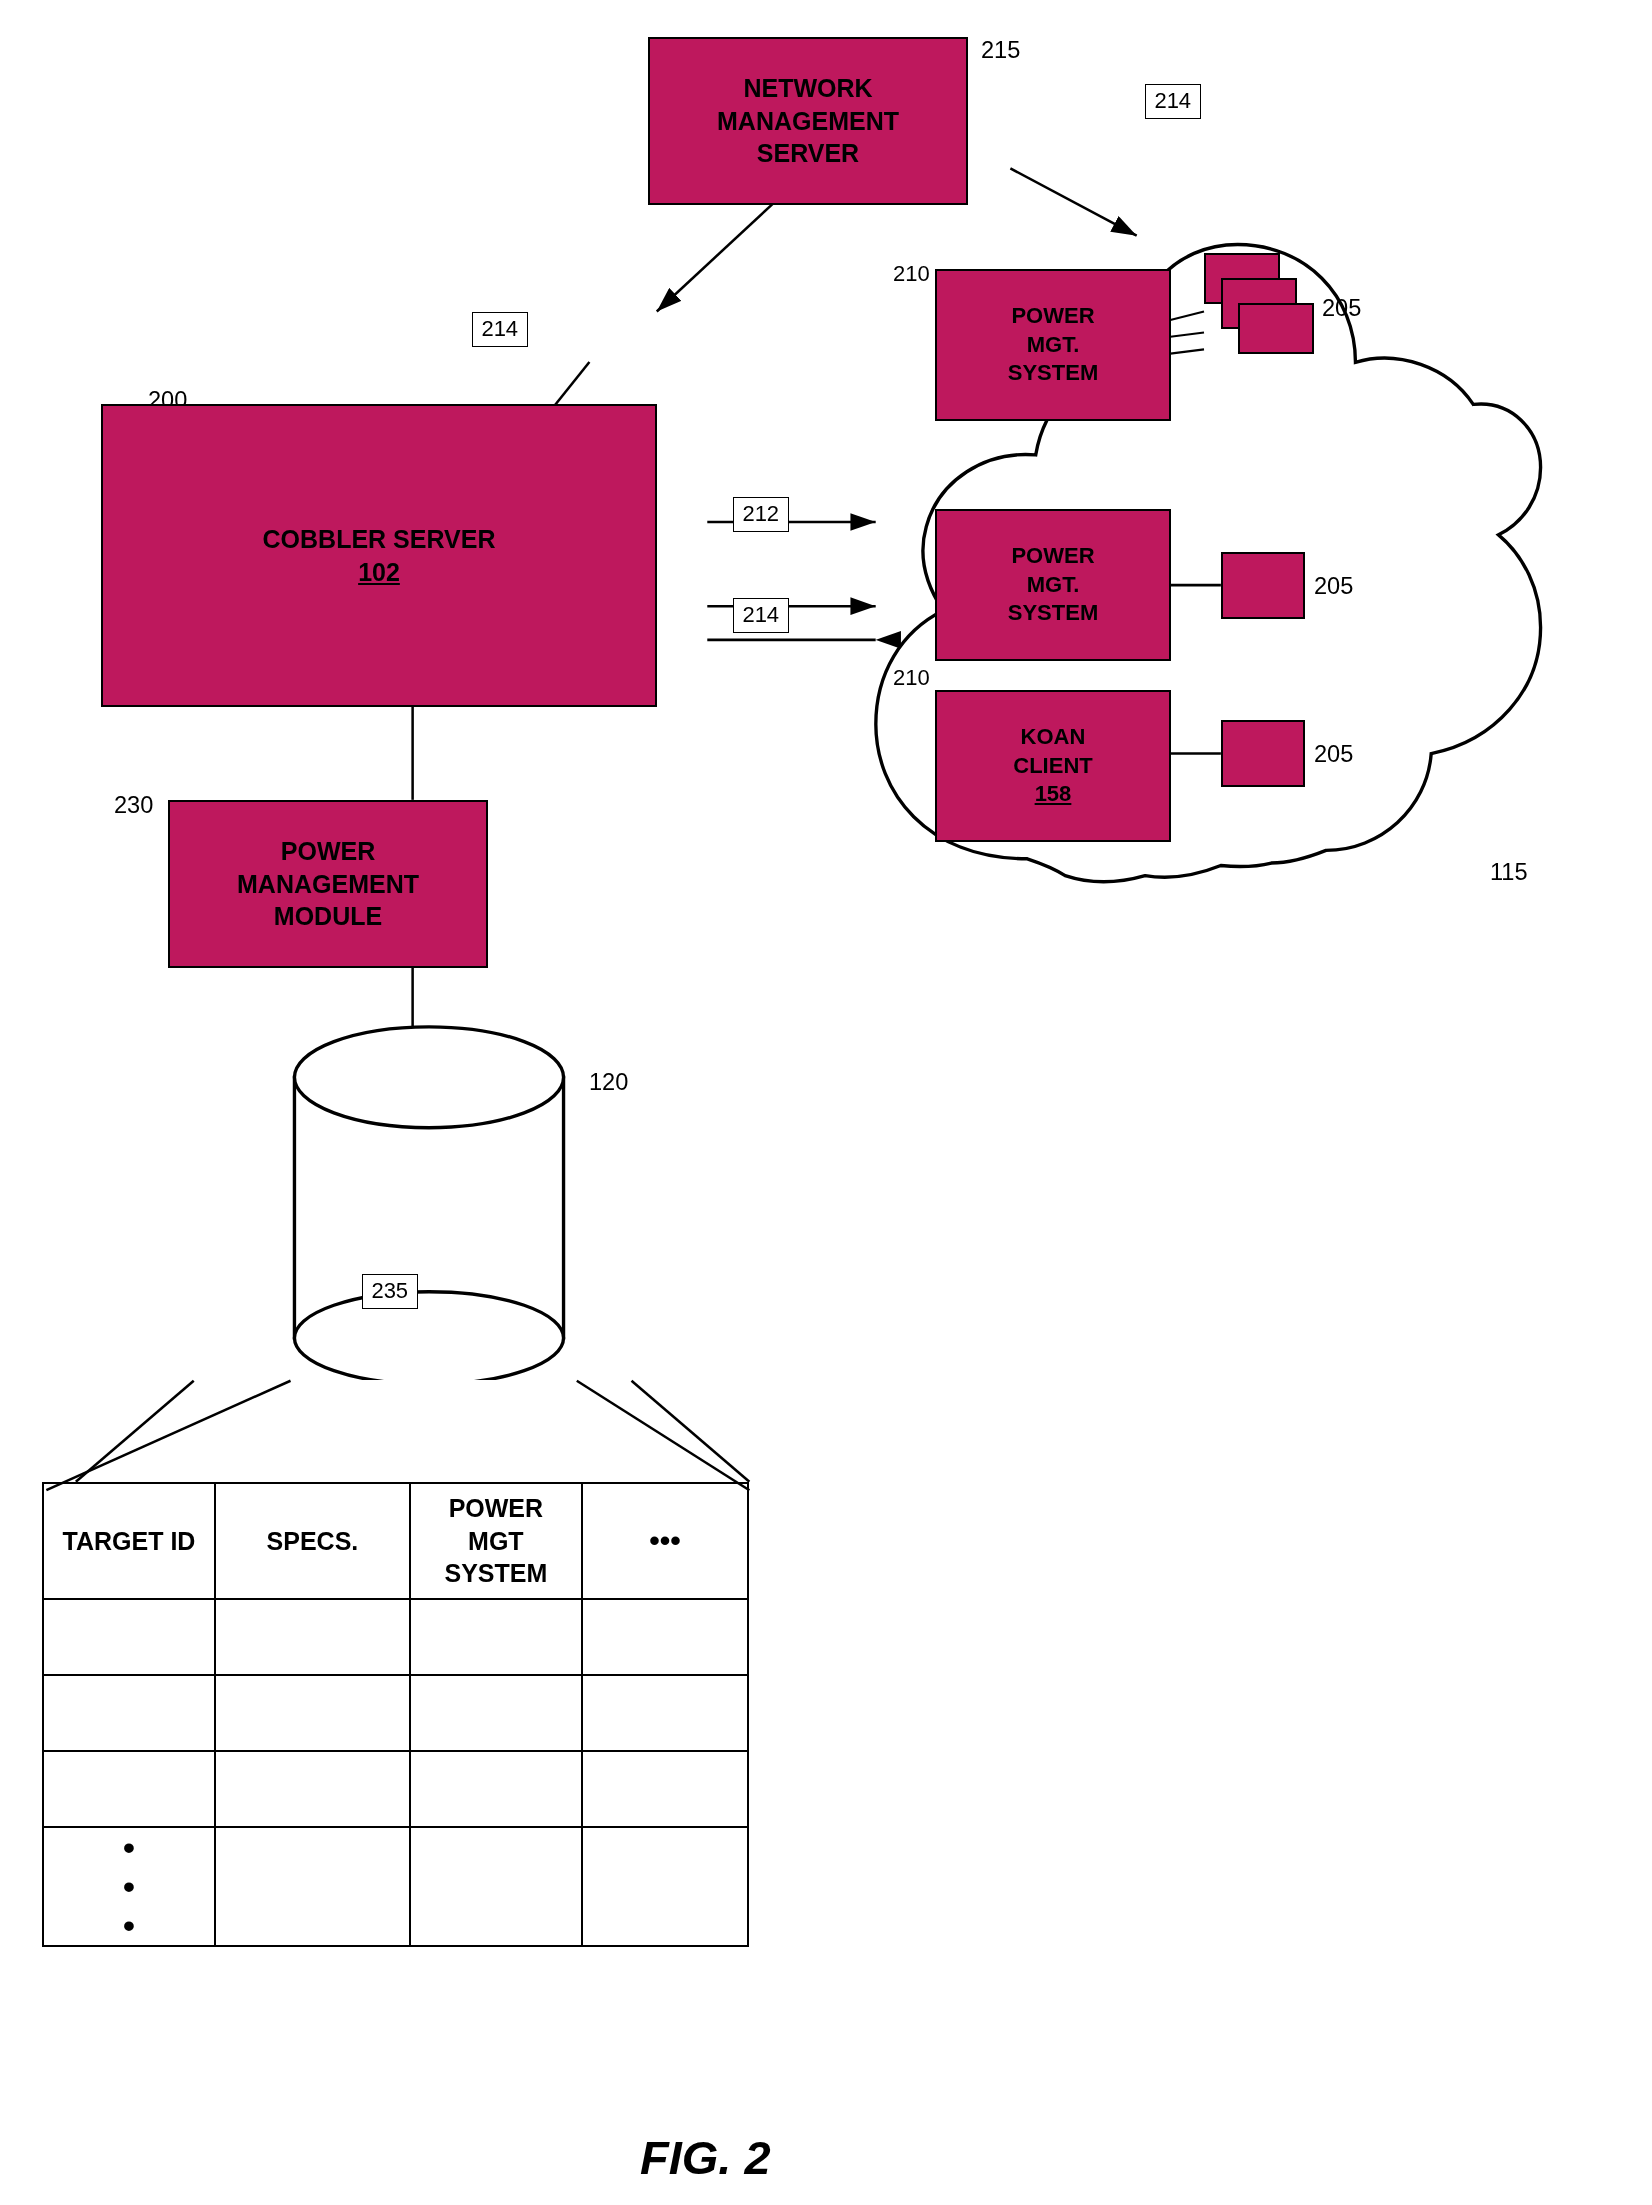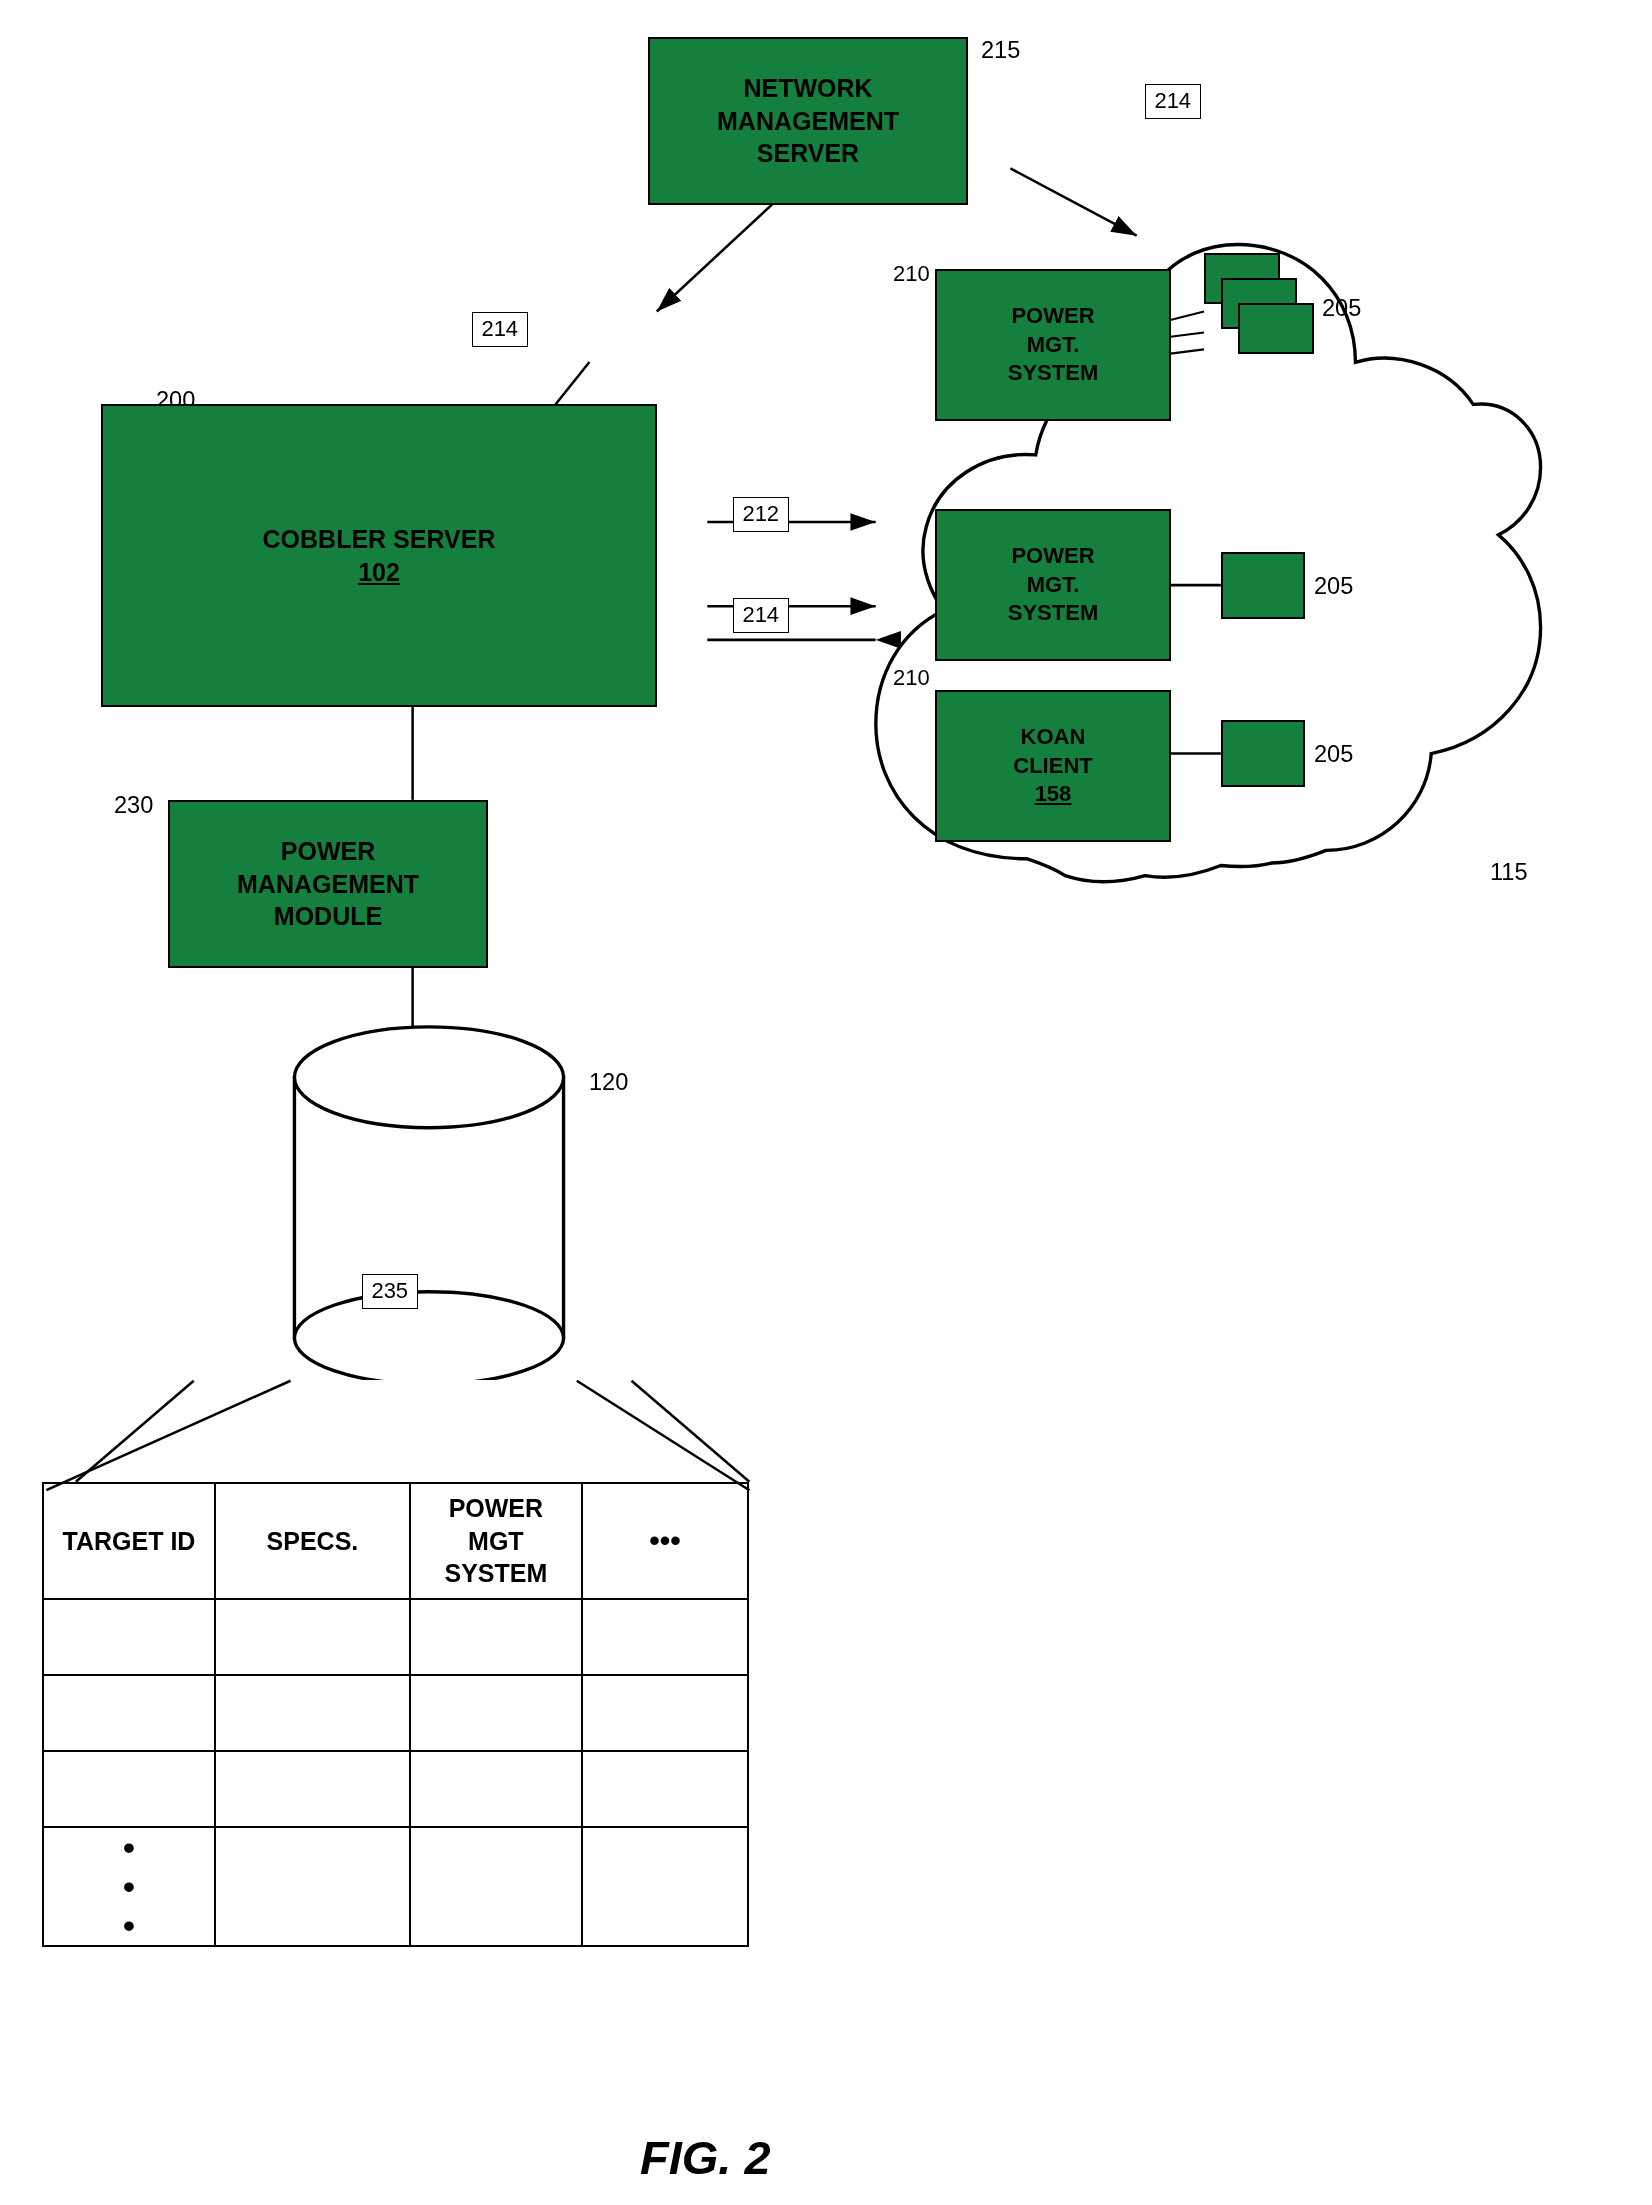--- a/index.html
+++ b/index.html
@@ -16,21 +16,21 @@
       position: absolute;
       top: 0; left: 0;
       width: 1652px;
       height: 2205px;
     }
 
     
     .box {
       position: absolute;
       border: 2.5px solid #000;
-      background: #15803d;
+      background: #be185d;
       display: flex;
       align-items: center;
       justify-content: center;
       text-align: center;
     }
 
     .box-label {
       font-size: 25px;
       font-weight: bold;
       line-height: 1.3;
@@ -133,21 +133,21 @@
 MANAGEMENT
 SERVER</span>
   </div>
 
   <div class="ref-label" style="left:981px; top:37px; font-size:23.6px;">215</div>
 
   <div class="ref-box" style="left:1145px; top:84px; font-size:22px;">
     <span>214</span>
   </div>
 
-  <div class="ref-label" style="left:148px; top:387px; font-size:23.6px;margin-left:8px;">200</div>
+  <div class="ref-label" style="left:148px; top:387px; font-size:23.6px;">200</div>
 
   <div class="ref-box" style="left:472px; top:312px; font-size:22px;">
     <span>214</span>
   </div>
 
   <div class="box" style="left:101px; top:404px; width:556px; height:303px;">
     <div style="text-align:center;">
       <div class="box-label">COBBLER SERVER</div>
       <div class="box-label"><span class="underline">102</span></div>
     </div>

